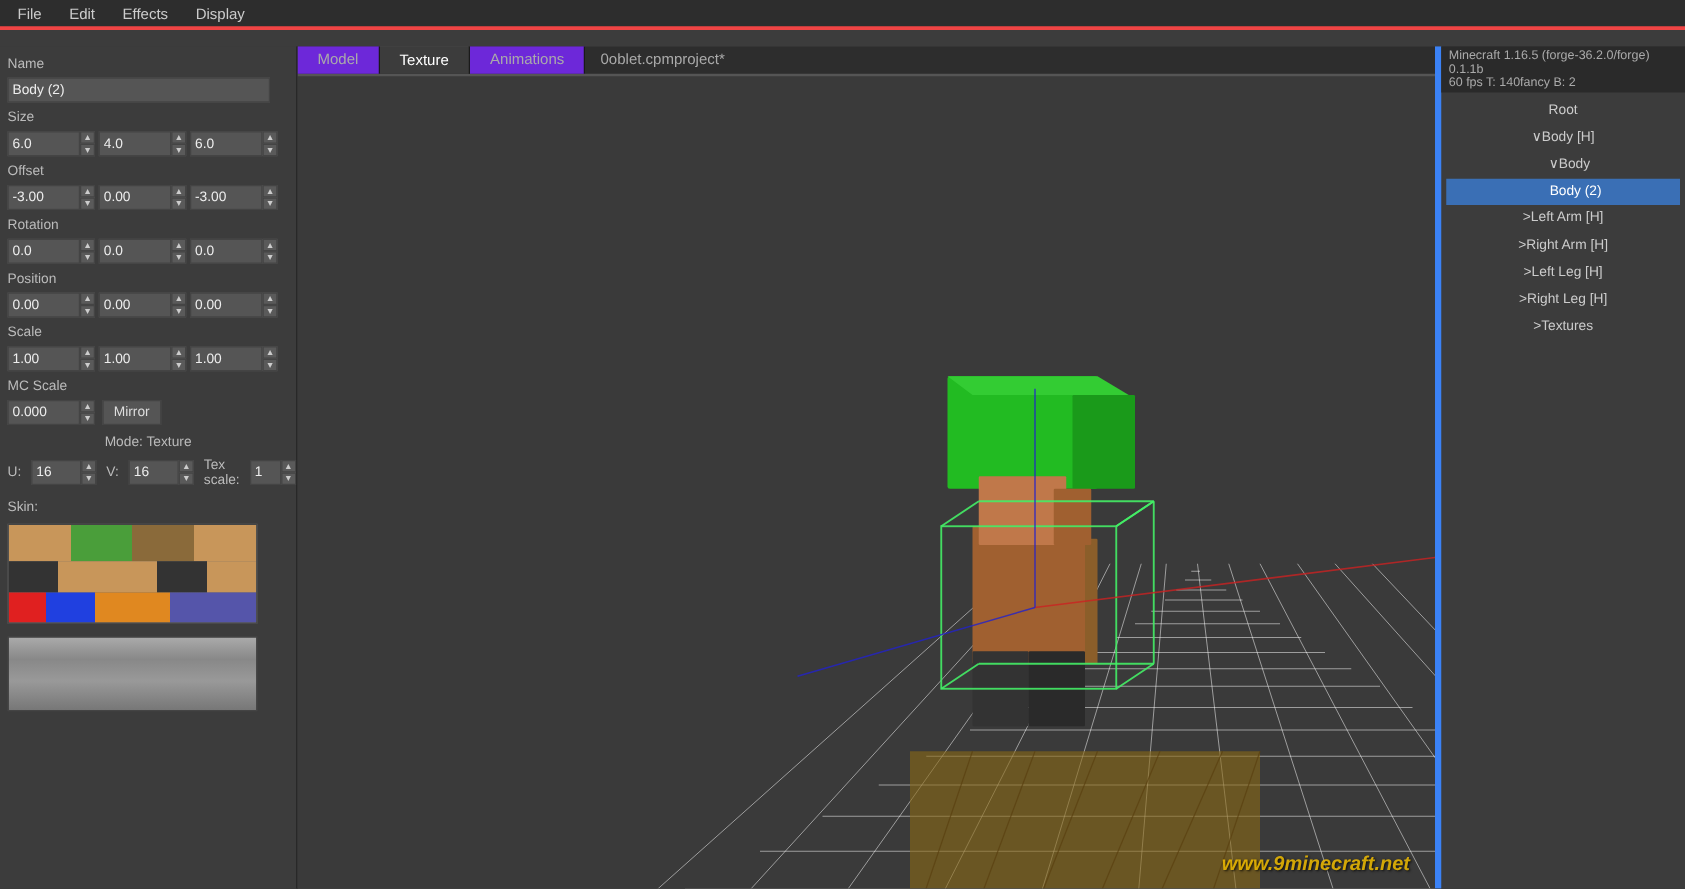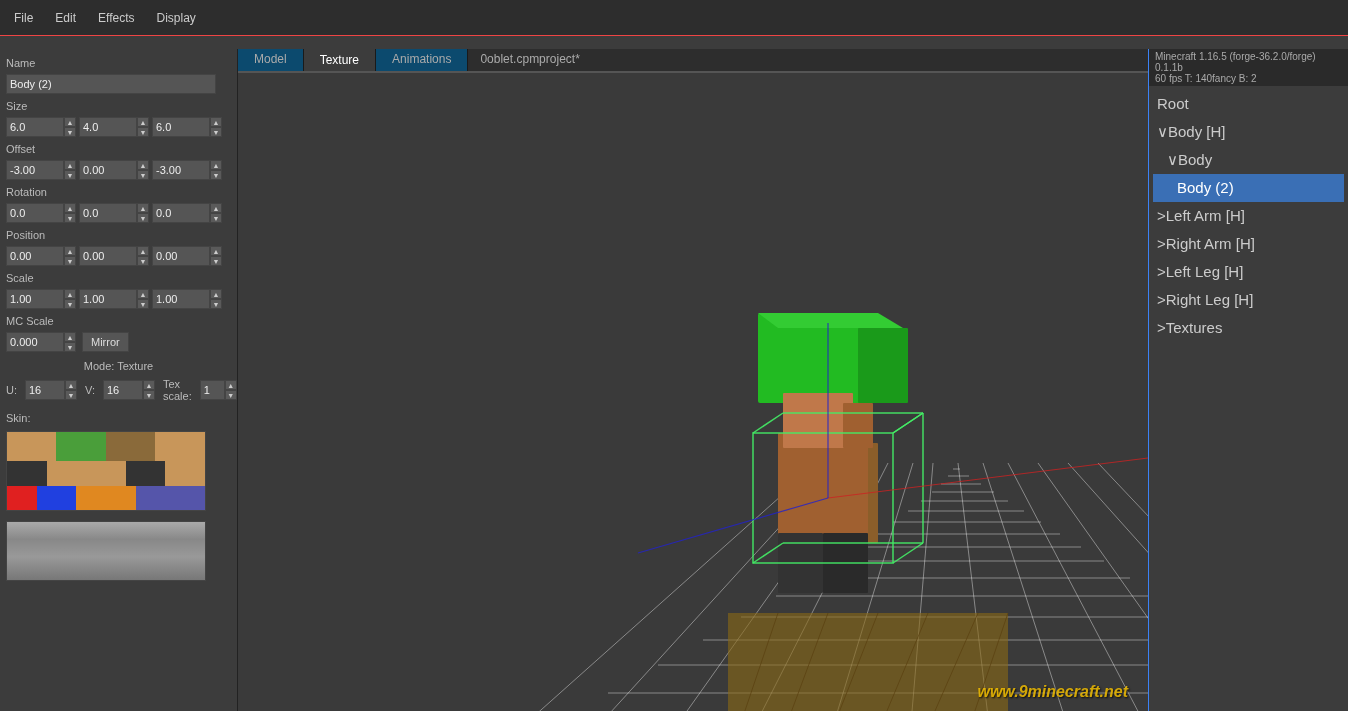--- a/index.html
+++ b/index.html
@@ -13,22 +13,22 @@
       overflow: hidden;
       display: flex;
       flex-direction: column;
     }
 
     
     .menu-bar {
       display: flex;
       align-items: center;
       background: #2d2d2d;
-      height: 36px;
-      border-bottom: 1px solid #ef4444;
+      height: 24px;
+      border-bottom: 3px solid #ef4444;
       padding: 0 4px;
       gap: 2px;
       flex-shrink: 0;
       text-align: center;
     }
     .menu-item {
       padding: 2px 10px;
       cursor: pointer;
       color: #ccc;
       font-size: 12px;
@@ -187,21 +187,21 @@
       background: #2d2d2d;
       height: 24px;
       flex-shrink: 0;
       border-bottom: 2px solid #555;
     }
     .tab {
       padding: 4px 16px;
       cursor: pointer;
       color: #aaa;
       font-size: 12px;
-      background: #0c4a6e;
+      background: #6d28d9;
       border-right: 1px solid #1a1a1a;
       height: 24px;
       display: flex;
       align-items: center;
     }
     .tab.active {
       background: #3c3c3c;
       color: #fff;
       border-top: 2px solid #777;
     }
@@ -236,21 +236,21 @@
       font-weight: bold;
       font-style: italic;
       text-shadow: 1px 1px 2px rgba(0,0,0,0.8);
       pointer-events: none;
     }
 
     
     .right-panel {
       width: 200px;
       background: #3c3c3c;
-      border-left: 1px solid #3b82f6;
+      border-left: 5px solid #3b82f6;
       display: flex;
       flex-direction: column;
       flex-shrink: 0;
     }
 
     .info-bar {
       background: #2a2a2a;
       padding: 2px 6px;
       font-size: 10px;
       color: #aaa;
@@ -260,23 +260,24 @@
     .tree-panel {
       flex: 1;
       padding: 4px;
       overflow-y: auto;
     }
 
     .tree-item {
       padding: 2px 4px;
       cursor: pointer;
       color: #ccc;
-      font-size: 15px;
+      font-size: 11px;
       white-space: nowrap;
       line-height: 1.6;
+      text-align: center;
     }
     .tree-item.selected {
       background: #3a6fb5;
       color: #fff;
     }
     .tree-item.indent1 { padding-left: 14px; }
     .tree-item.indent2 { padding-left: 24px; }
 
     
     .skin-body {

